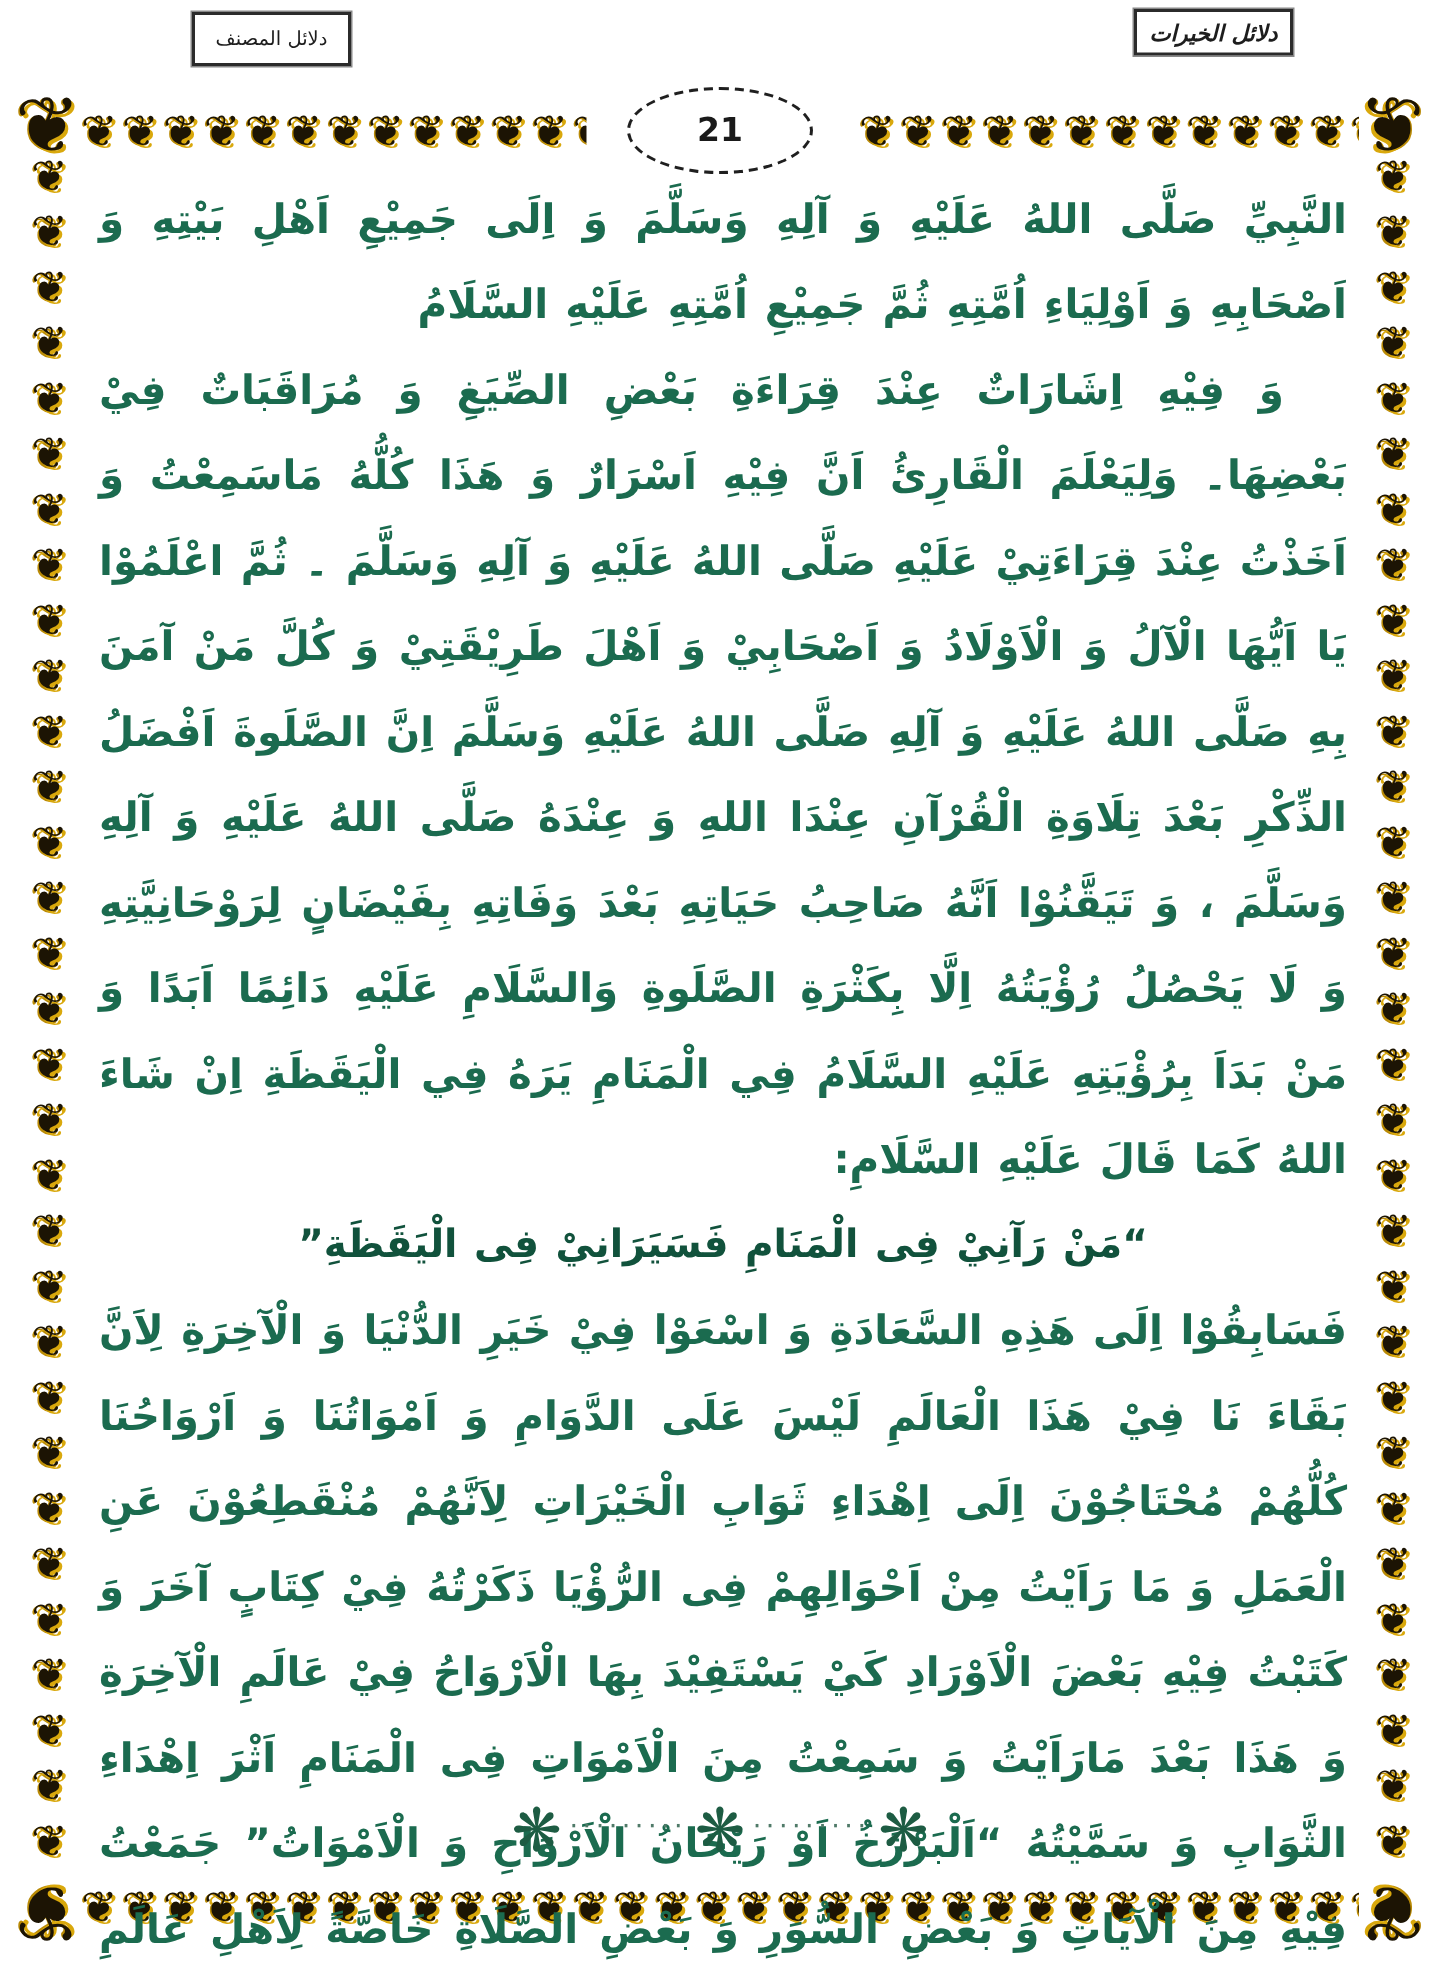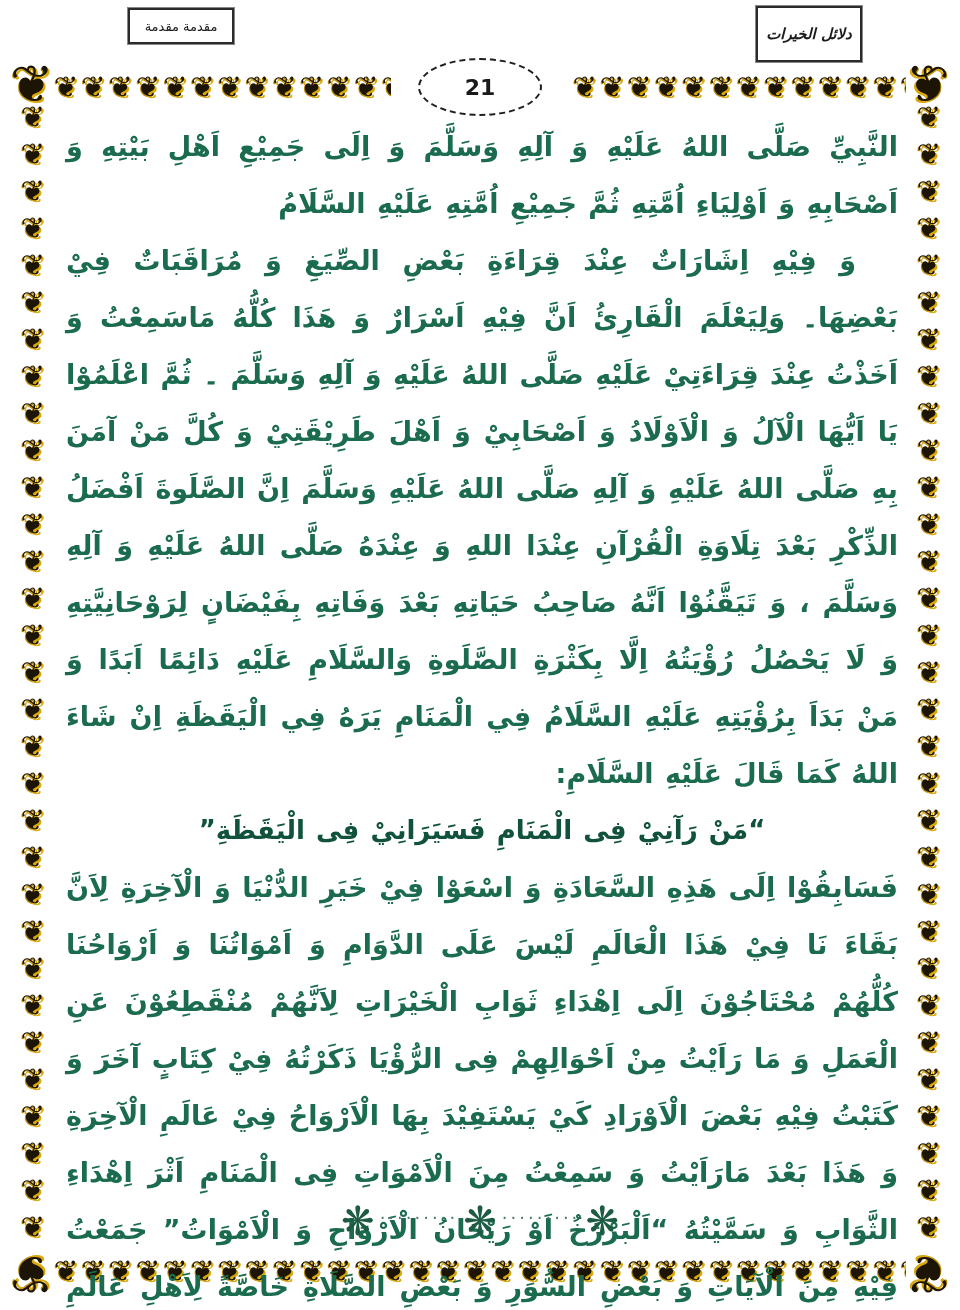--- a/index.html
+++ b/index.html
@@ -16,21 +16,21 @@
   .hdr-box {
     position:absolute;
     background:#fff;
     border:2px solid #2b2b2b;
     box-shadow:0 0 0 1px #888;
     display:flex; align-items:center; justify-content:center;
     color:#1d1d1d;
     direction:rtl;
   }
   .hdr-left  { left:128px; top:8px;  width:106px; height:36px; font-size:13px; }
-  .hdr-right { left:756px; top:6px;  width:106px; height:56px; font-size:15px; font-style:italic; font-weight:bold;justify-content:center; }
+  .hdr-right { left:756px; top:6px;  width:106px; height:31px; font-size:15px; font-style:italic; font-weight:bold;justify-content:center; }
 
   
   .orn {
     color:#1c1404;
     text-shadow:2px 2px 0 #d9a80c, -1px 1px 0 #b98a06;
     user-select:none;
   }
   .border-top, .border-bottom {
     position:absolute; left:54px; right:54px; height:52px;
     overflow:hidden; white-space:nowrap; text-align:center;
@@ -99,21 +99,21 @@
   }
   .rosette { color:#1d5c43; font-size:40px; vertical-align:middle; }
   .sep-dots { color:#4f7a68; font-size:18px; letter-spacing:3px; vertical-align:middle; position:relative; top:-4px; }
 </style>
 </head>
 <body>
 
 <div class="page">
 
   <div class="hdr-box hdr-left">
-    <span>مقدمة مقدمة</span>
+    <span>دلائل المصنف</span>
   </div>
   <div class="hdr-box hdr-right">
     <span>دلائل الخیرات</span>
   </div>
 
   <div class="orn border-top">❦❦❦❦❦❦❦❦❦❦❦❦❦❦❦❦❦❦❦❦❦❦❦❦❦❦❦❦❦❦❦❦❦❦</div>
   <div class="orn border-bottom">❦❦❦❦❦❦❦❦❦❦❦❦❦❦❦❦❦❦❦❦❦❦❦❦❦❦❦❦❦❦❦❦❦❦</div>
   <div class="orn border-left">❦❦❦❦❦❦❦❦❦❦❦❦❦❦❦❦❦❦❦❦❦❦❦❦❦❦❦❦❦❦❦❦❦❦❦❦❦❦❦❦</div>
   <div class="orn border-right">❦❦❦❦❦❦❦❦❦❦❦❦❦❦❦❦❦❦❦❦❦❦❦❦❦❦❦❦❦❦❦❦❦❦❦❦❦❦❦❦</div>
   <div class="orn corner corner-tl">❦</div>

